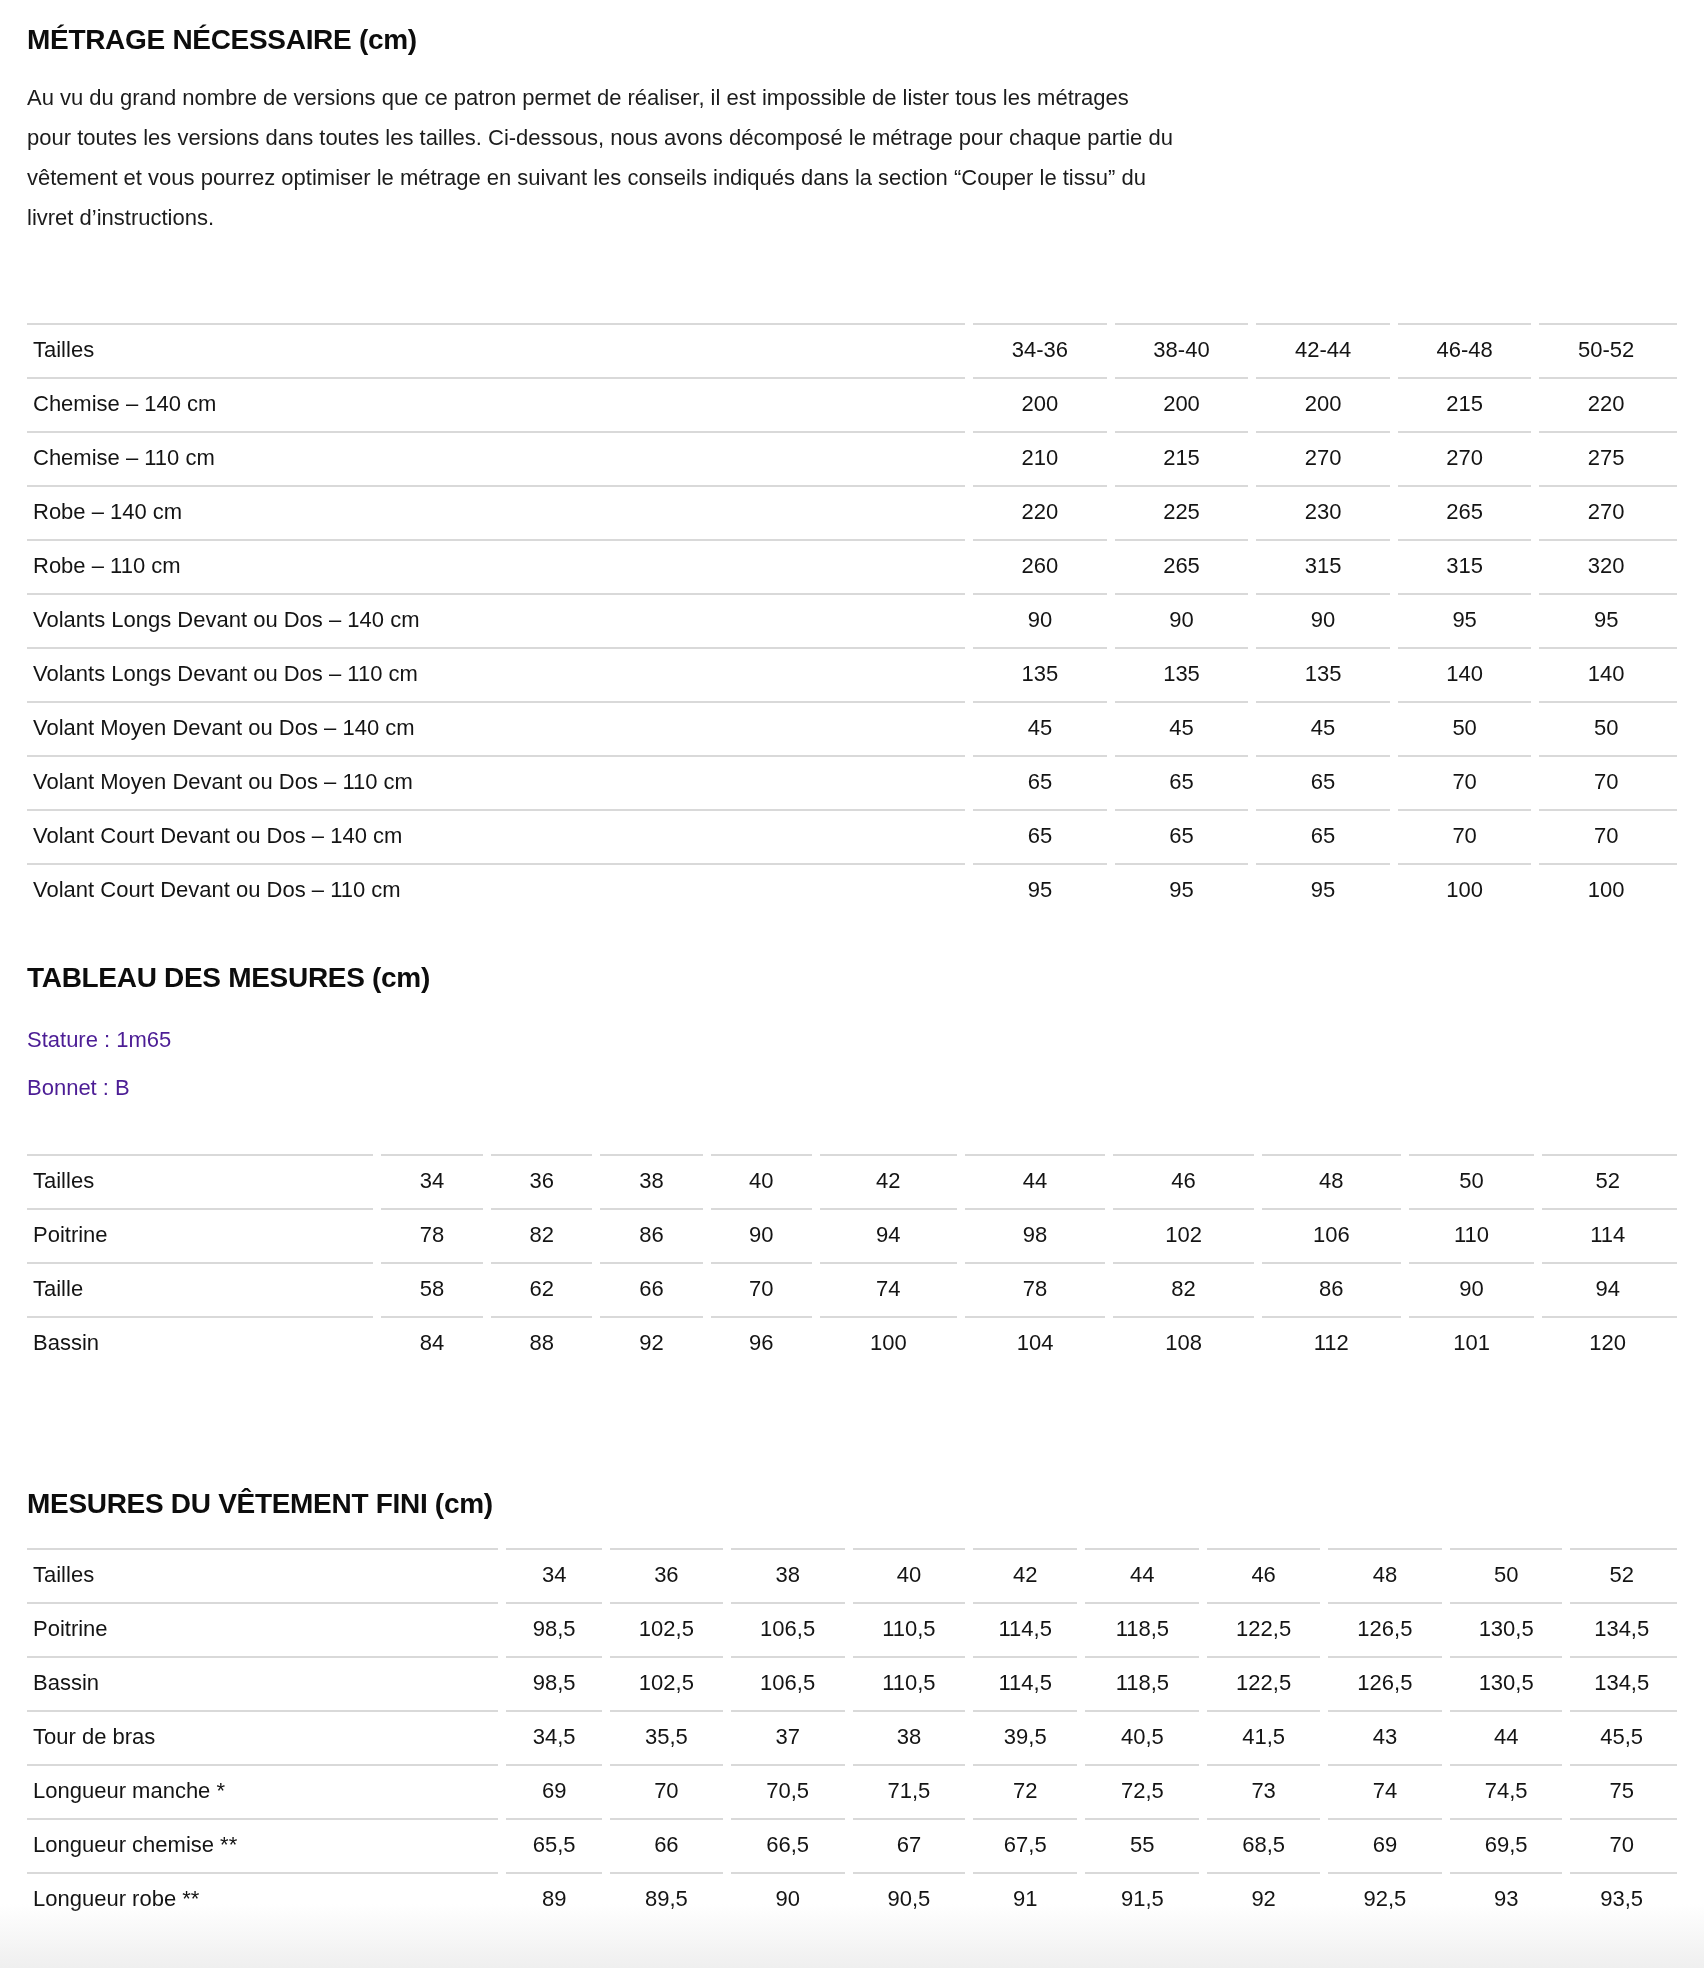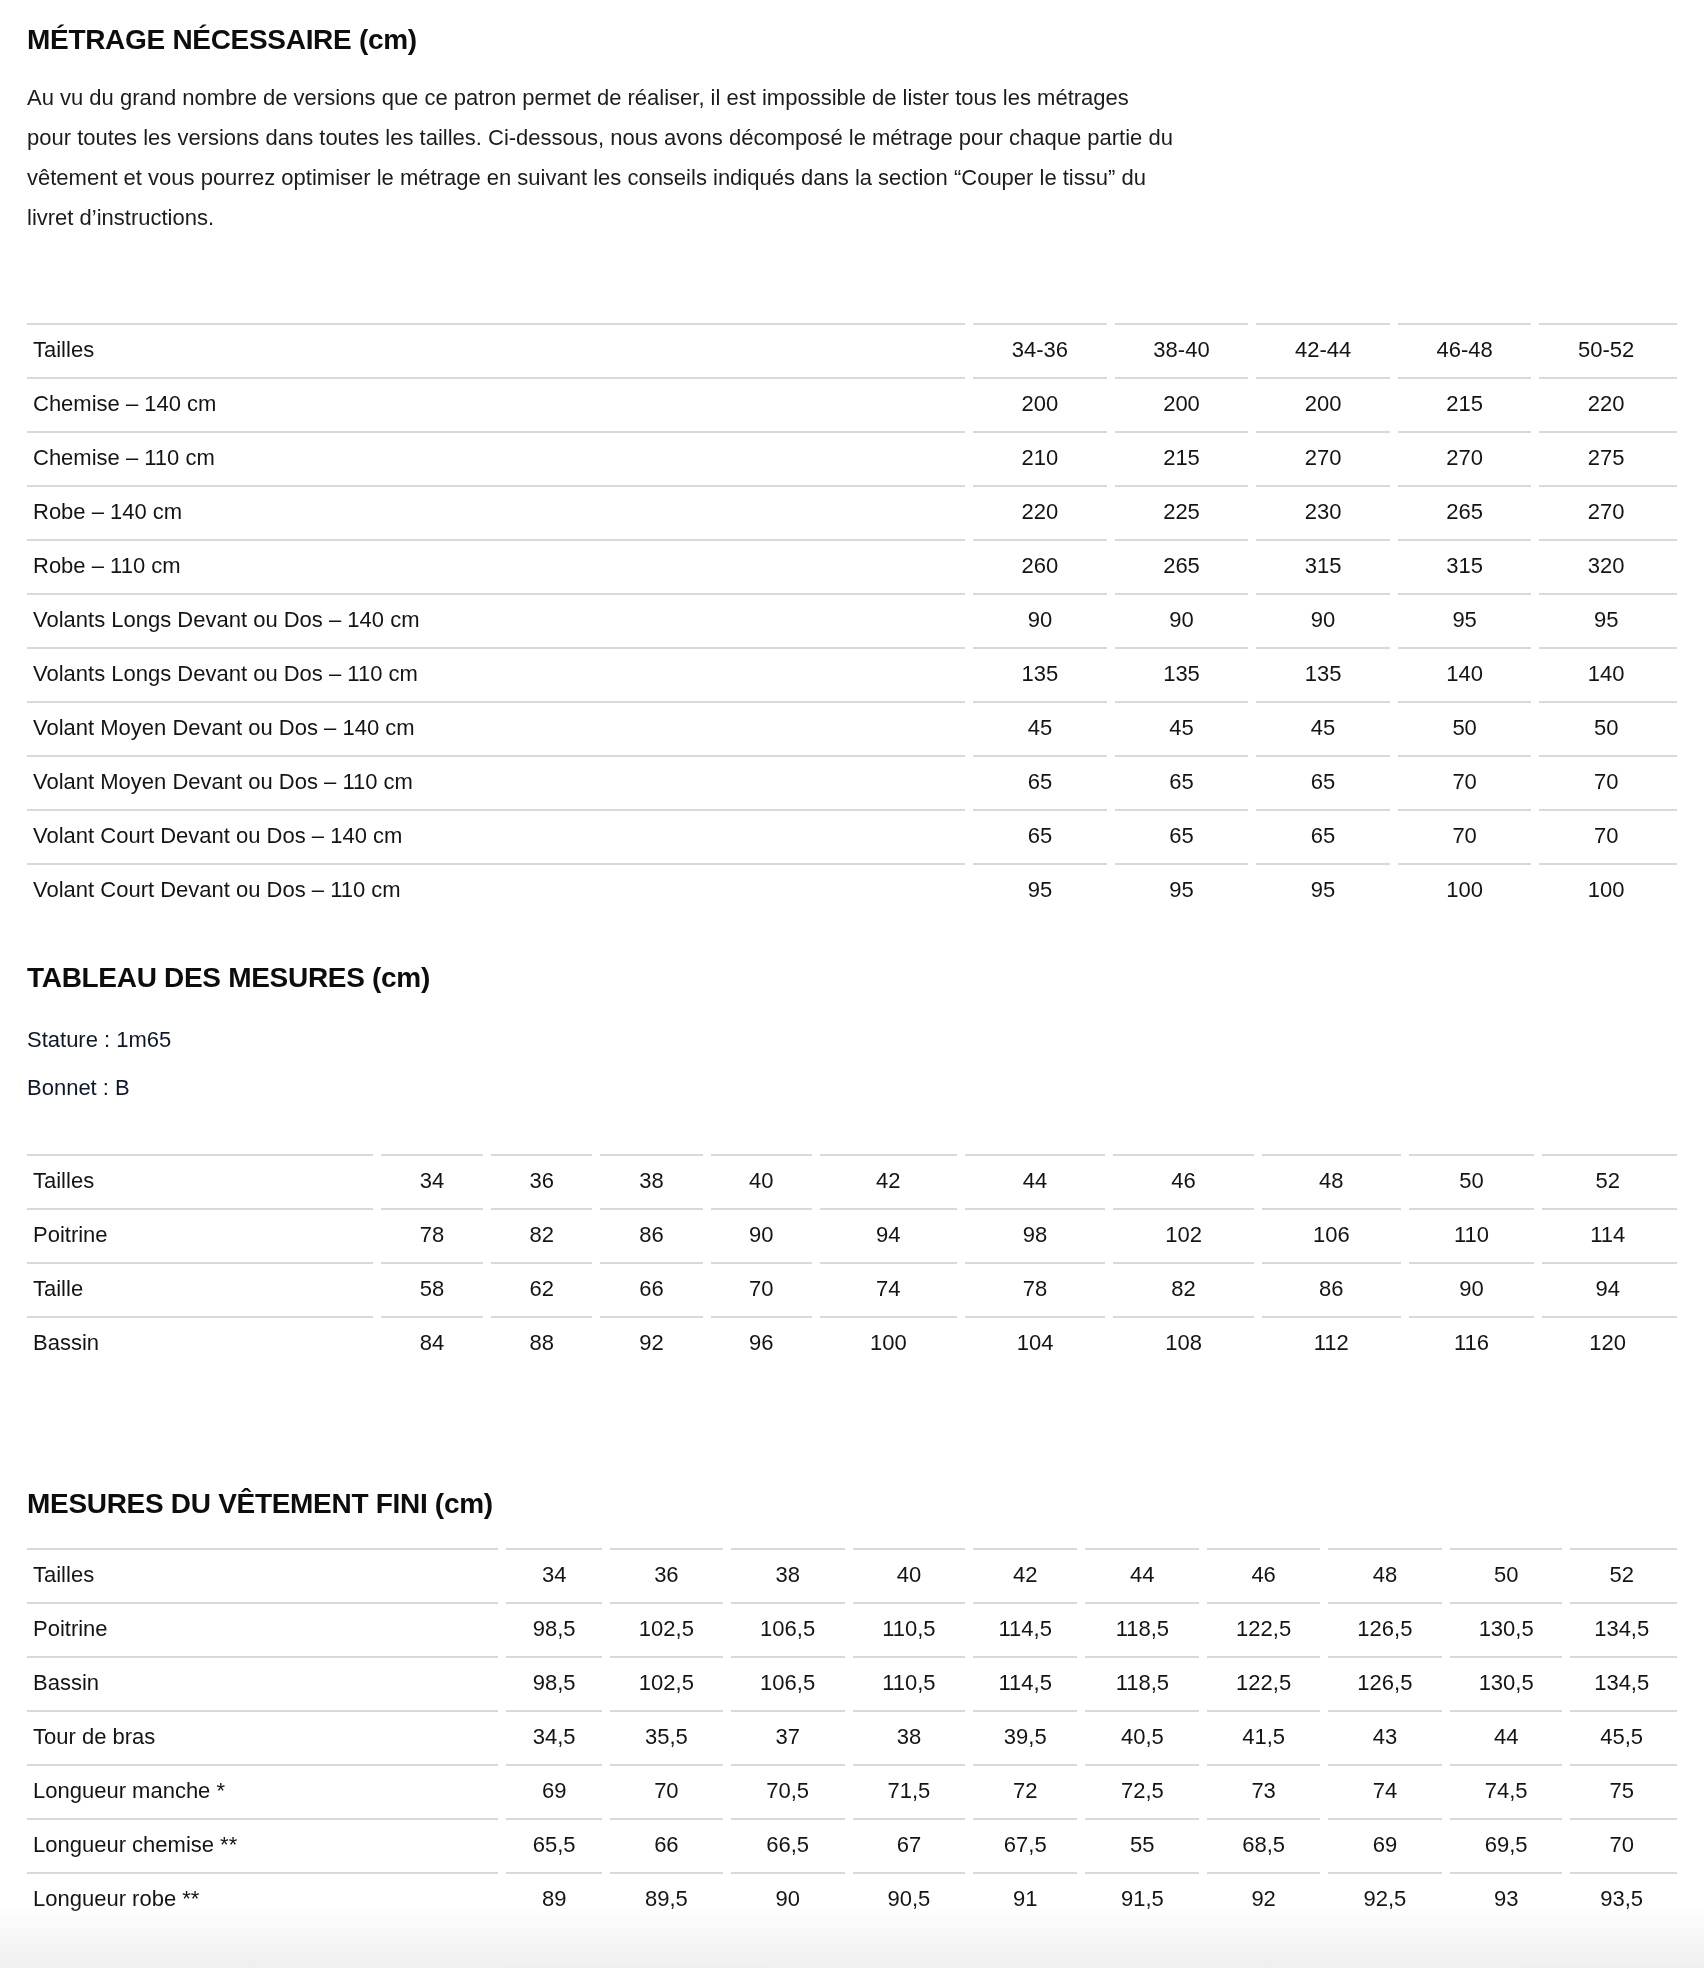--- a/index.html
+++ b/index.html
@@ -29,21 +29,21 @@
     margin-top: 22px;
     font-size: 22px;
     line-height: 40px;
     font-weight: 400;
     color: #1c1c1c;
   }
   .sub-lines {
     margin-top: 22px;
     font-size: 22px;
     line-height: 48px;
-    color: #0f172a;
+    color: #4c1d95;
   }
 
   table {
     border-collapse: collapse;
     table-layout: fixed;
     width: 100%;
   }
   #table-metrage { margin-top: 85px; }
   #table-mesures { margin-top: 42px; }
   #table-fini    { margin-top: 28px; }
@@ -262,21 +262,21 @@
           <tr>
             <td class="label">Bassin</td>
             <td class="num">84</td>
             <td class="num">88</td>
             <td class="num">92</td>
             <td class="num">96</td>
             <td class="num">100</td>
             <td class="num">104</td>
             <td class="num">108</td>
             <td class="num">112</td>
-            <td class="num">116</td>
+            <td class="num">101</td>
             <td class="num">120</td>
           </tr>
         </tbody>
       </table>
   </section>
 
   <section>
     <h2 class="section-title" id="title-fini">MESURES DU VÊTEMENT FINI (cm)</h2>
 
     <table id="table-fini">

